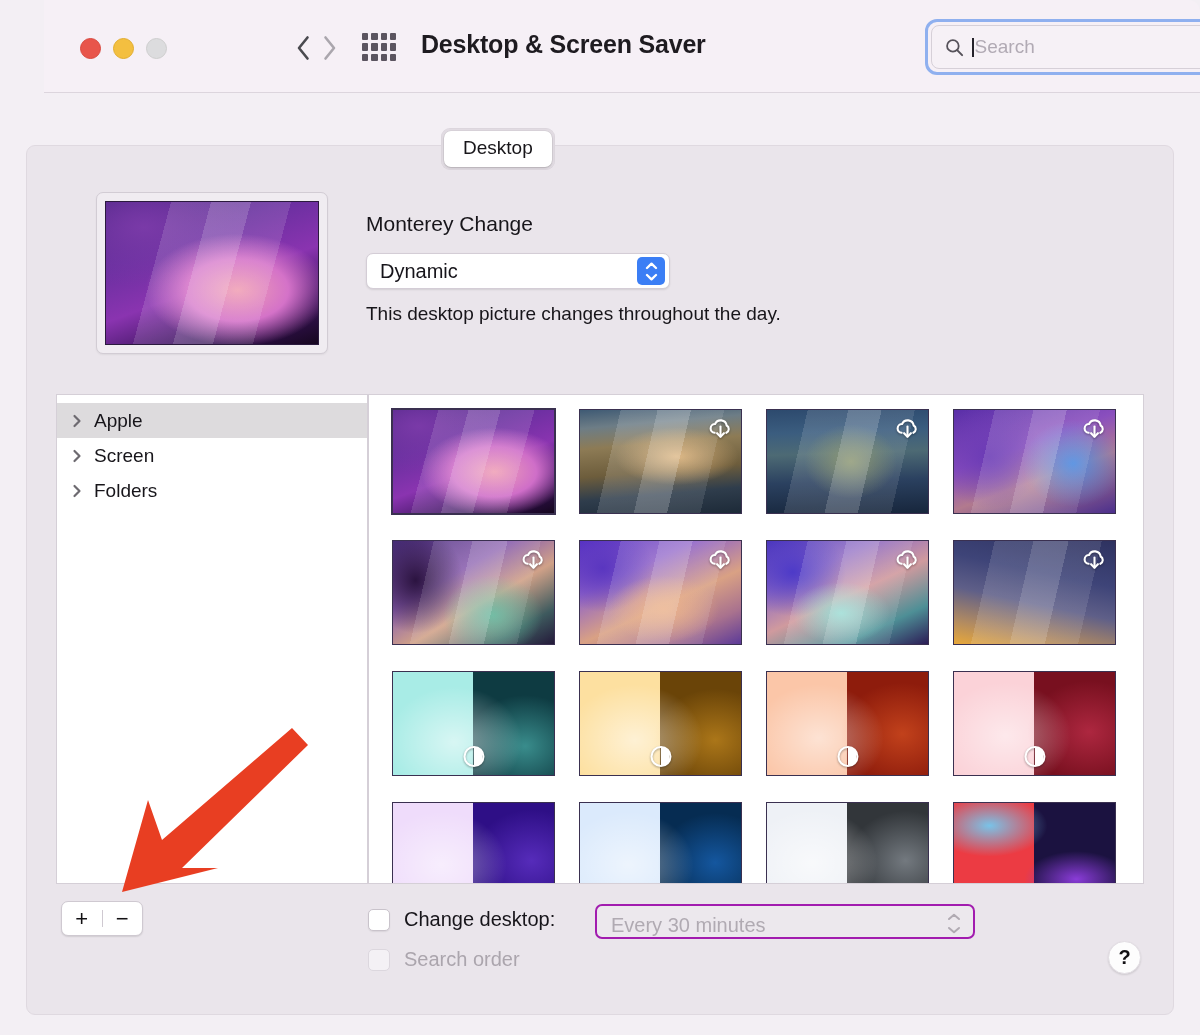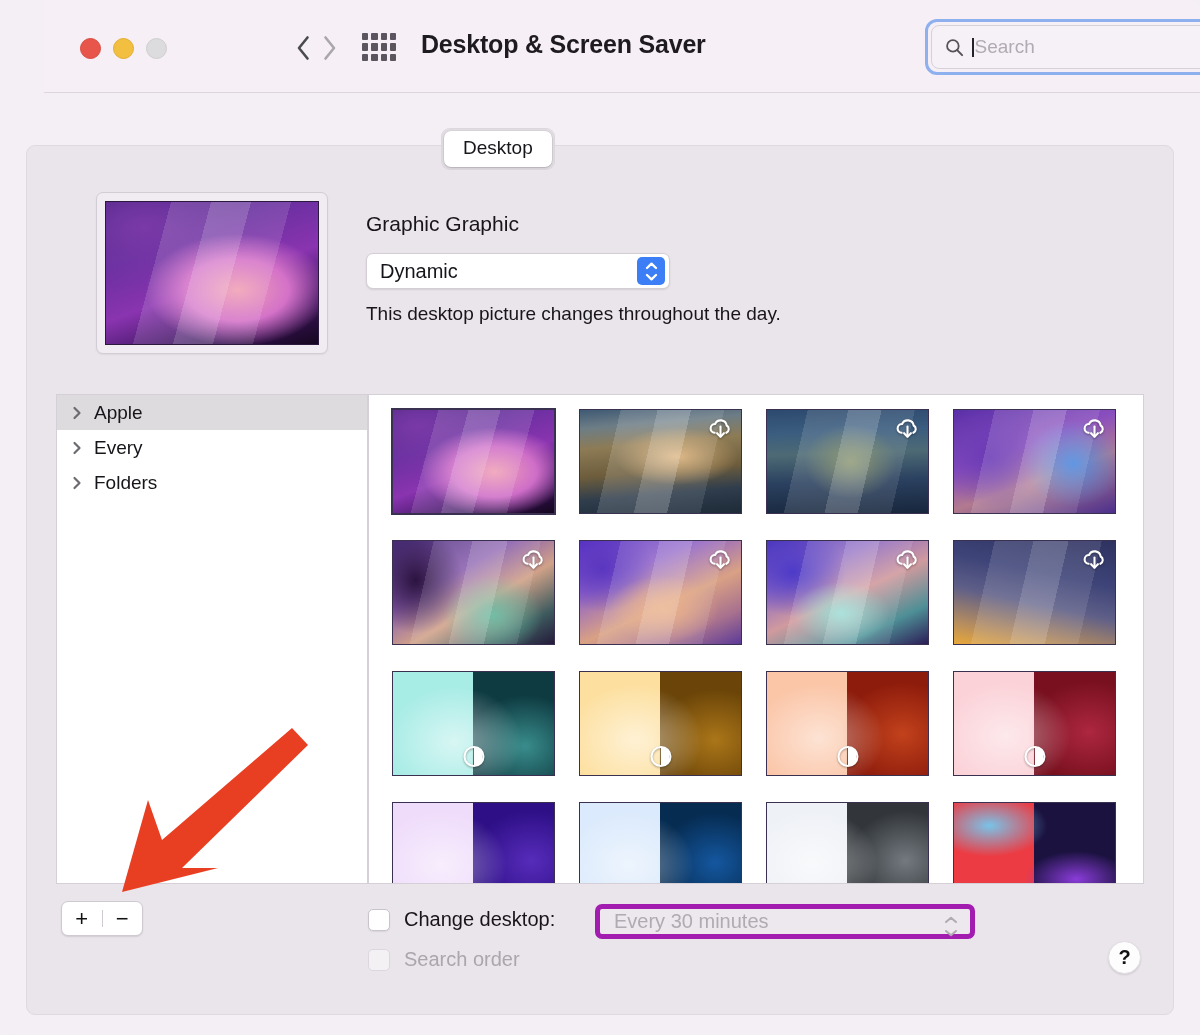--- a/index.html
+++ b/index.html
@@ -145,21 +145,21 @@
   
   #sourcelist{
     position:absolute;left:56px;top:394px;width:312px;height:490px;
     background:#ffffff;border:1px solid #d5cfd7;box-sizing:border-box;
     overflow:hidden;
   }
   .source-row{
     height:35px;display:flex;align-items:center;padding-left:12px;
     font-size:19px;color:#17151a;box-sizing:border-box;
   }
-  .source-row.selected{background:#dddbdd;}
+  .source-row.selected{background:#dddbdd;margin-top:8px;}
   .disclosure{
     width:16px;height:16px;margin-right:9px;flex:0 0 16px;
   }
   .disclosure path{fill:none;stroke:#6d6a70;stroke-width:2.2;stroke-linecap:round;stroke-linejoin:round;}
 
   
   #thumbs{
     position:absolute;left:368px;top:394px;width:776px;height:490px;
     background:#ffffff;border:1px solid #d5cfd7;box-sizing:border-box;
     overflow:hidden;
@@ -210,22 +210,22 @@
     width:22px;height:22px;border-radius:5px;box-sizing:border-box;
     background:#fff;border:1px solid #c9c3cb;
     box-shadow:0 1px 1.5px rgba(0,0,0,.08);
   }
   .cbox.dim{background:#f4f1f5;border-color:#dcd7de;box-shadow:none;}
   .cb-label{font-size:20px;color:#17151a;margin-left:14px;}
   .cb-label.dim{color:#aba5ad;}
 
   #interval-select{
     position:absolute;left:595px;top:904px;width:380px;height:35px;
-    background:#ece8ed;border:5px solid #a21caf;border-radius:7px;
-    box-sizing:border-box;display:flex;align-items:center;
+    background:#ece8ed;border:2px solid #a21caf;border-radius:7px;
+    box-sizing:border-box;display:flex;align-items:flex-end;
   }
   #interval-value{font-size:20px;color:#b0aab2;padding-left:14px;}
   #interval-stepper{
     position:absolute;right:12px;top:7px;width:14px;height:21px;
     display:flex;flex-direction:column;align-items:center;justify-content:space-between;
   }
   #interval-stepper svg{width:14px;height:8px;display:block;}
   #interval-stepper svg path{fill:none;stroke:#b0aab2;stroke-width:2;stroke-linecap:round;stroke-linejoin:round;}
 
   #help-button{
@@ -296,21 +296,21 @@
   <div id="panel"></div>
 
   <div id="tabs">
     <div class="tab active">Desktop</div>
   </div>
 
   <div id="preview-frame">
     <div id="preview-img"></div>
   </div>
 
-  <div id="picture-name">Graphic Graphic</div>
+  <div id="picture-name">Monterey Change</div>
 
   <div id="style-desc">This desktop picture changes throughout the day.</div>
 
   <div id="style-select">
     <span id="style-value">Dynamic</span>
     <div id="style-stepper">
       <svg viewBox="0 0 13 8">
           <path d="M2 6 L6.5 1.6 L11 6"></path>
         </svg>
       <svg viewBox="0 0 13 8">
@@ -323,21 +323,21 @@
     <div class="source-row selected">
       <svg class="disclosure" viewBox="0 0 16 16">
           <path d="M5.5 3 L10.5 8 L5.5 13"></path>
         </svg>
       <span>Apple</span>
     </div>
     <div class="source-row">
       <svg class="disclosure" viewBox="0 0 16 16">
           <path d="M5.5 3 L10.5 8 L5.5 13"></path>
         </svg>
-      <span>Every</span>
+      <span>Screen</span>
     </div>
     <div class="source-row">
       <svg class="disclosure" viewBox="0 0 16 16">
           <path d="M5.5 3 L10.5 8 L5.5 13"></path>
         </svg>
       <span>Folders</span>
     </div>
   </div>
 
   <div id="thumbs">

